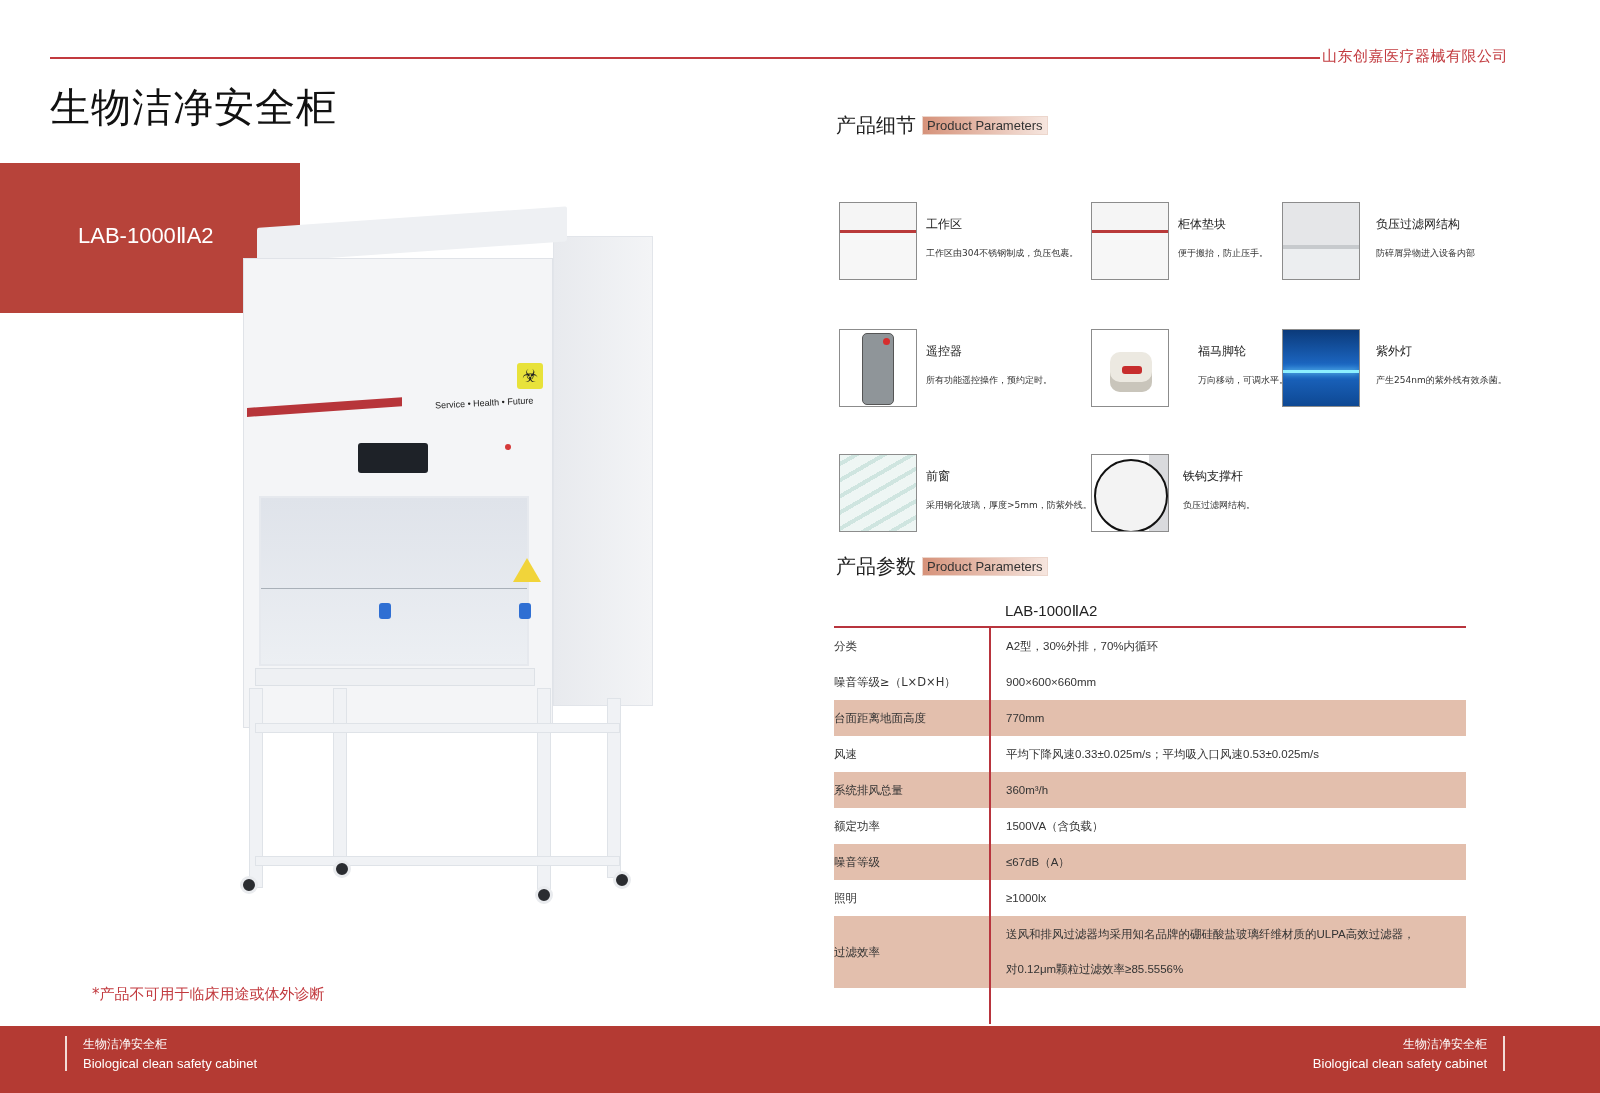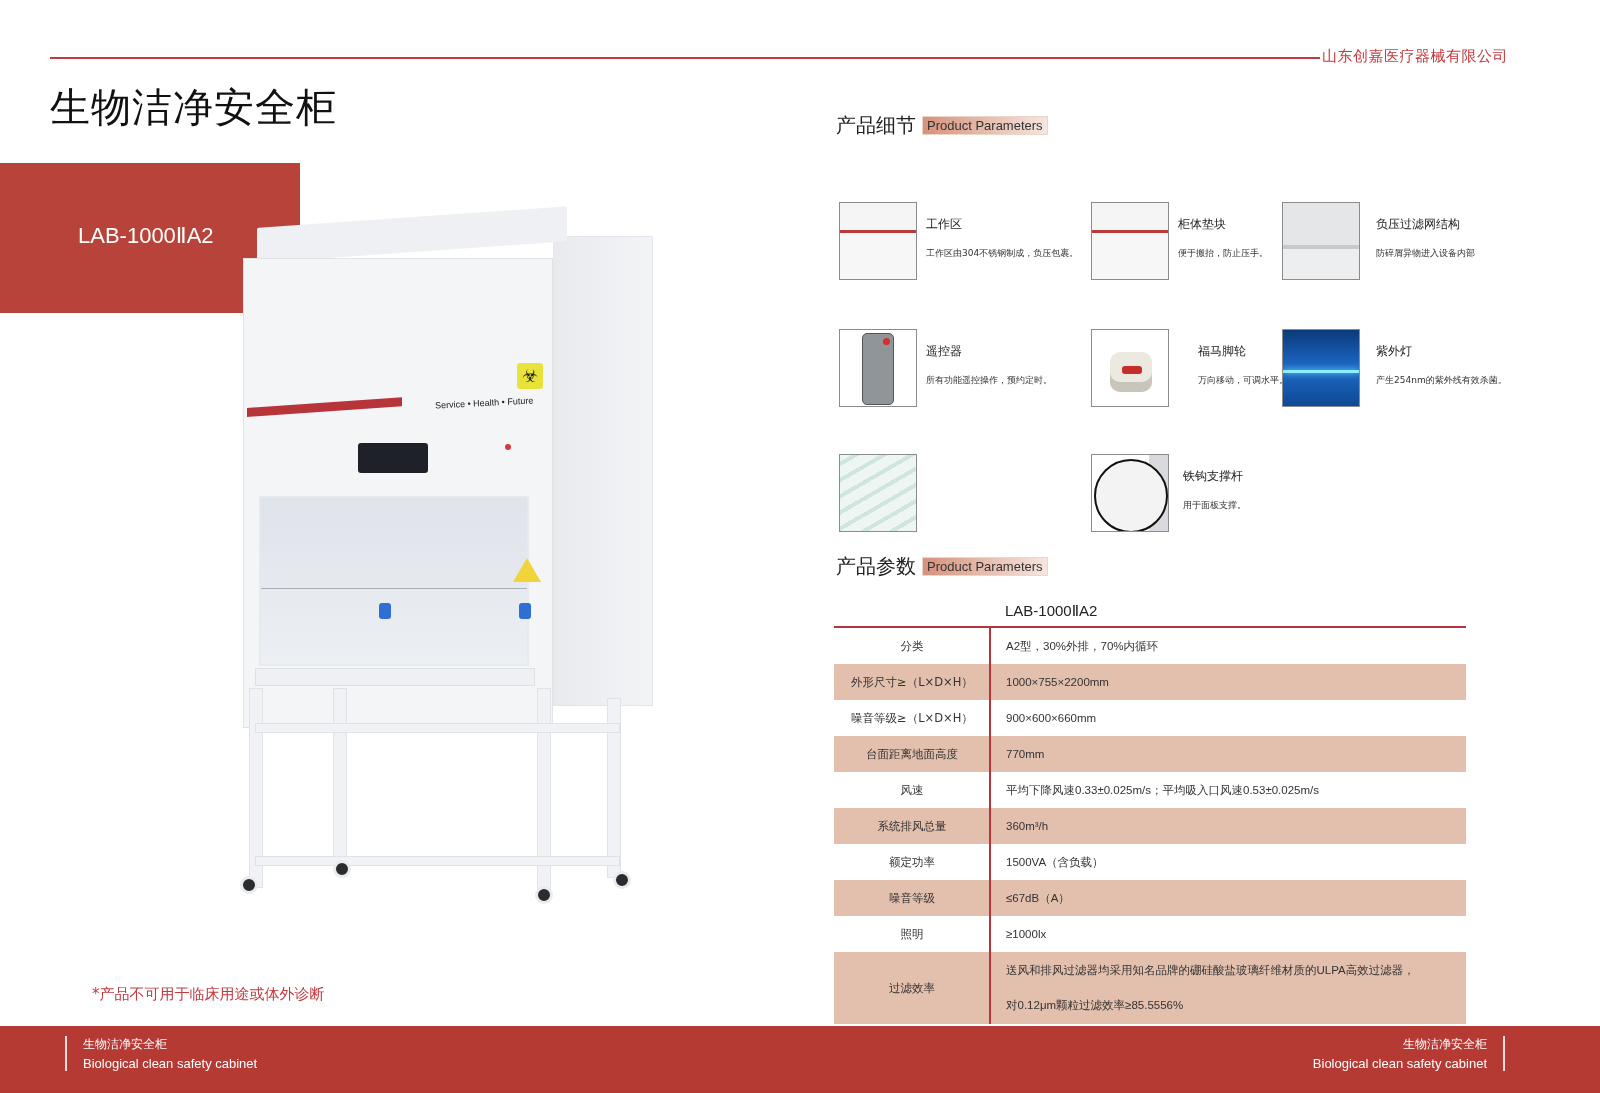--- a/index.html
+++ b/index.html
@@ -60,21 +60,21 @@
   .th-hook { background: linear-gradient(90deg,#fff 0 75%,#d9dadd 75%); }
   .th-hook::after { content: ""; position: absolute; left: 2px; top: 4px; width: 70px; height: 70px; border-radius: 50%; border: 2px solid #111; background: #f3f3f3; }
 
   
   .ptable { position: absolute; left: 834px; top: 626px; width: 632px; }
   .model-head { position: absolute; left: 1005px; top: 602px; font-size: 15px; color: #222; font-family: "Liberation Sans", sans-serif; }
   .ptable .hline { height: 2px; background: #b8343d; width: 100%; }
   .prow { display: flex; height: 36px; align-items: center; font-size: 11.5px; color: #333; }
   .prow.alt { background: #e3bfad; }
   .prow.tall { height: 72px; }
-  .prow .k { width: 156px; text-align: center; }
+  .prow .k { width: 156px; text-align: left; }
   .prow .v { flex: 1; padding-left: 16px; font-family: "Liberation Sans", "DejaVu Sans", sans-serif; }
   .prow .v div + div { margin-top: 20px; }
   .vline { position: absolute; left: 155px; top: 2px; width: 2px; height: 396px; background: #b8343d; }
 
   
   .footer { position: absolute; left: 0; top: 1026px; width: 1600px; height: 67px; background: #b43a33; }
   .foot-l { position: absolute; left: 65px; top: 10px; border-left: 2px solid #f3dcd8; padding-left: 16px; color: #fff; }
   .foot-r { position: absolute; right: 95px; top: 10px; border-right: 2px solid #f3dcd8; padding-right: 16px; color: #fff; text-align: right; }
   .foot-l .cn, .foot-r .cn { font-size: 12px; }
   .foot-l .en, .foot-r .en { font-size: 13px; margin-top: 3px; font-family: "Liberation Sans", sans-serif; }
@@ -168,45 +168,45 @@
 <div class="detail" style="left:1282px;top:329px">
   <div class="thumb th-uv"></div>
   <div class="txt" style="margin-left:16px">
       <div class="title">紫外灯</div>
       <div class="desc">产生254nm的紫外线有效杀菌。</div>
     </div>
 </div>
 
 <div class="detail" style="left:839px;top:454px">
   <div class="thumb th-glass"></div>
+  <div class="txt">
+      <div class="title">前窗</div>
+      <div class="desc">采用钢化玻璃，厚度&gt;5mm，防紫外线。</div>
+    </div>
 </div>
 <div class="detail" style="left:1091px;top:454px">
   <div class="thumb th-hook"></div>
   <div class="txt" style="margin-left:14px">
       <div class="title">铁钩支撑杆</div>
-      <div class="desc">用于面板支撑。</div>
+      <div class="desc">负压过滤网结构。</div>
     </div>
 </div>
 
 <div class="sec-head" style="top:553px">
   <span>产品参数</span>
   <span class="en">Product Parameters</span>
 </div>
 <div class="model-head">LAB-1000ⅡA2</div>
 
 <div class="ptable">
   <div class="hline"></div>
   <div class="vline"></div>
   <div class="prow">
       <div class="k">分类</div>
       <div class="v">A2型，30%外排，70%内循环</div>
-    </div>
-  <div class="prow alt">
-      <div class="k">外形尺寸≥（L×D×H）</div>
-      <div class="v">1000×755×2200mm</div>
     </div>
   <div class="prow">
       <div class="k">噪音等级≥（L×D×H）</div>
       <div class="v">900×600×660mm</div>
     </div>
   <div class="prow alt">
       <div class="k">台面距离地面高度</div>
       <div class="v">770mm</div>
     </div>
   <div class="prow">

